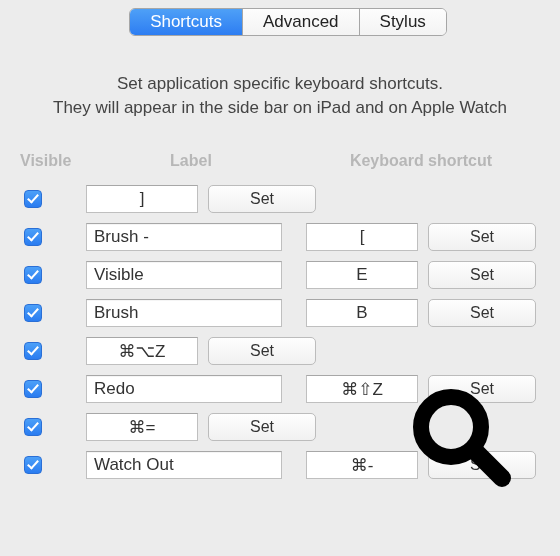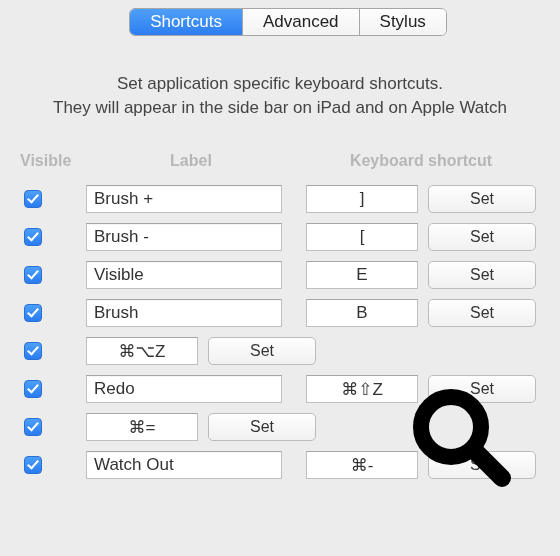--- a/index.html
+++ b/index.html
@@ -178,21 +178,20 @@
   <div class="headers">
     <div class="col-visible">Visible</div>
     <div class="col-label">Label</div>
     <div class="col-short">Keyboard shortcut</div>
   </div>
 
   <div class="row">
     <div class="cb-wrap">
         <div class="cb"></div>
       </div>
-    <div class="txt">Brush +</div>
     <div class="short-group">
       <div class="short-field">]</div>
       <div class="set-btn">Set</div>
     </div>
   </div>
 
   <div class="row">
     <div class="cb-wrap">
         <div class="cb"></div>
       </div>

